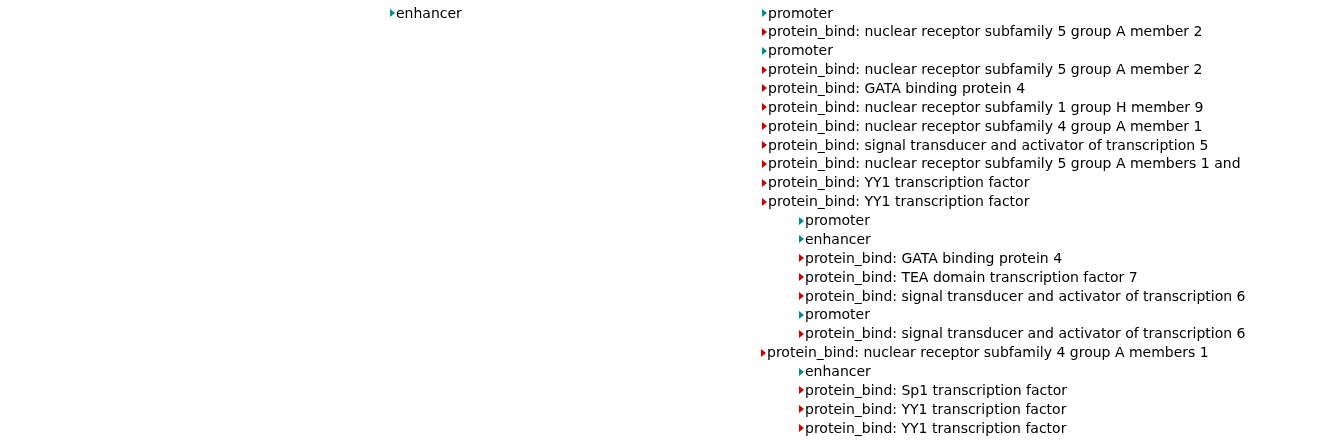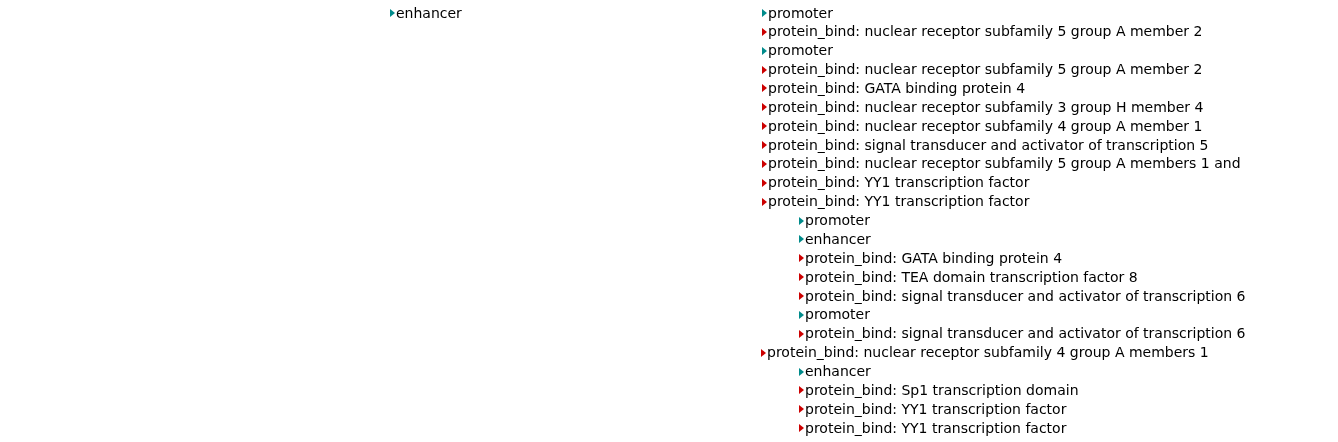--- a/index.html
+++ b/index.html
@@ -65,21 +65,21 @@
       <div class="feature-row" style="top: 60.11px; left: 740px;">
         <span class="arrow" style="border-left-color: rgb(204, 0, 0);"></span>
         <span class="feature-label">protein_bind: nuclear receptor subfamily 5 group A member 2</span>
       </div>
       <div class="feature-row" style="top: 78.98px; left: 740px;">
         <span class="arrow" style="border-left-color: rgb(204, 0, 0);"></span>
         <span class="feature-label">protein_bind: GATA binding protein 4</span>
       </div>
       <div class="feature-row" style="top: 97.85px; left: 740px;">
         <span class="arrow" style="border-left-color: rgb(204, 0, 0);"></span>
-        <span class="feature-label">protein_bind: nuclear receptor subfamily 3 group H member 4</span>
+        <span class="feature-label">protein_bind: nuclear receptor subfamily 1 group H member 9</span>
       </div>
       <div class="feature-row" style="top: 116.72px; left: 740px; align-items: center;">
         <span class="arrow" style="border-left-color: rgb(204, 0, 0);"></span>
         <span class="feature-label">protein_bind: nuclear receptor subfamily 4 group A member 1</span>
       </div>
       <div class="feature-row" style="top: 135.59px; left: 740px; align-items: center;">
         <span class="arrow" style="border-left-color: rgb(204, 0, 0);"></span>
         <span class="feature-label">protein_bind: signal transducer and activator of transcription 5</span>
       </div>
       <div class="feature-row" style="top: 154.46px; left: 740px; align-items: center;">
@@ -101,21 +101,21 @@
       <div class="feature-row" style="top: 229.94px; left: 777px;">
         <span class="arrow" style="border-left-color: rgb(0, 139, 139);"></span>
         <span class="feature-label">enhancer</span>
       </div>
       <div class="feature-row" style="top: 248.81px; left: 777px;">
         <span class="arrow" style="border-left-color: rgb(204, 0, 0);"></span>
         <span class="feature-label">protein_bind: GATA binding protein 4</span>
       </div>
       <div class="feature-row" style="top: 267.68px; left: 777px;">
         <span class="arrow" style="border-left-color: rgb(204, 0, 0);"></span>
-        <span class="feature-label">protein_bind: TEA domain transcription factor 8</span>
+        <span class="feature-label">protein_bind: TEA domain transcription factor 7</span>
       </div>
       <div class="feature-row" style="top: 286.55px; left: 777px;">
         <span class="arrow" style="border-left-color: rgb(204, 0, 0);"></span>
         <span class="feature-label">protein_bind: signal transducer and activator of transcription 6</span>
       </div>
       <div class="feature-row" style="top: 305.42px; left: 777px;">
         <span class="arrow" style="border-left-color: rgb(0, 139, 139);"></span>
         <span class="feature-label">promoter</span>
       </div>
       <div class="feature-row" style="top: 324.29px; left: 777px;">
@@ -125,21 +125,21 @@
       <div class="feature-row" style="top: 343.16px; left: 739px;">
         <span class="arrow" style="border-left-color: rgb(204, 0, 0);"></span>
         <span class="feature-label">protein_bind: nuclear receptor subfamily 4 group A members 1</span>
       </div>
       <div class="feature-row" style="top: 362.03px; left: 777px;">
         <span class="arrow" style="border-left-color: rgb(0, 139, 139);"></span>
         <span class="feature-label">enhancer</span>
       </div>
       <div class="feature-row" style="top: 380.9px; left: 777px;">
         <span class="arrow" style="border-left-color: rgb(204, 0, 0);"></span>
-        <span class="feature-label">protein_bind: Sp1 transcription domain</span>
+        <span class="feature-label">protein_bind: Sp1 transcription factor</span>
       </div>
       <div class="feature-row" style="top: 399.77px; left: 777px;">
         <span class="arrow" style="border-left-color: rgb(204, 0, 0);"></span>
         <span class="feature-label">protein_bind: YY1 transcription factor</span>
       </div>
       <div class="feature-row" style="top: 418.64px; left: 777px;">
         <span class="arrow" style="border-left-color: rgb(204, 0, 0);"></span>
         <span class="feature-label">protein_bind: YY1 transcription factor</span>
       </div>
     </div>

